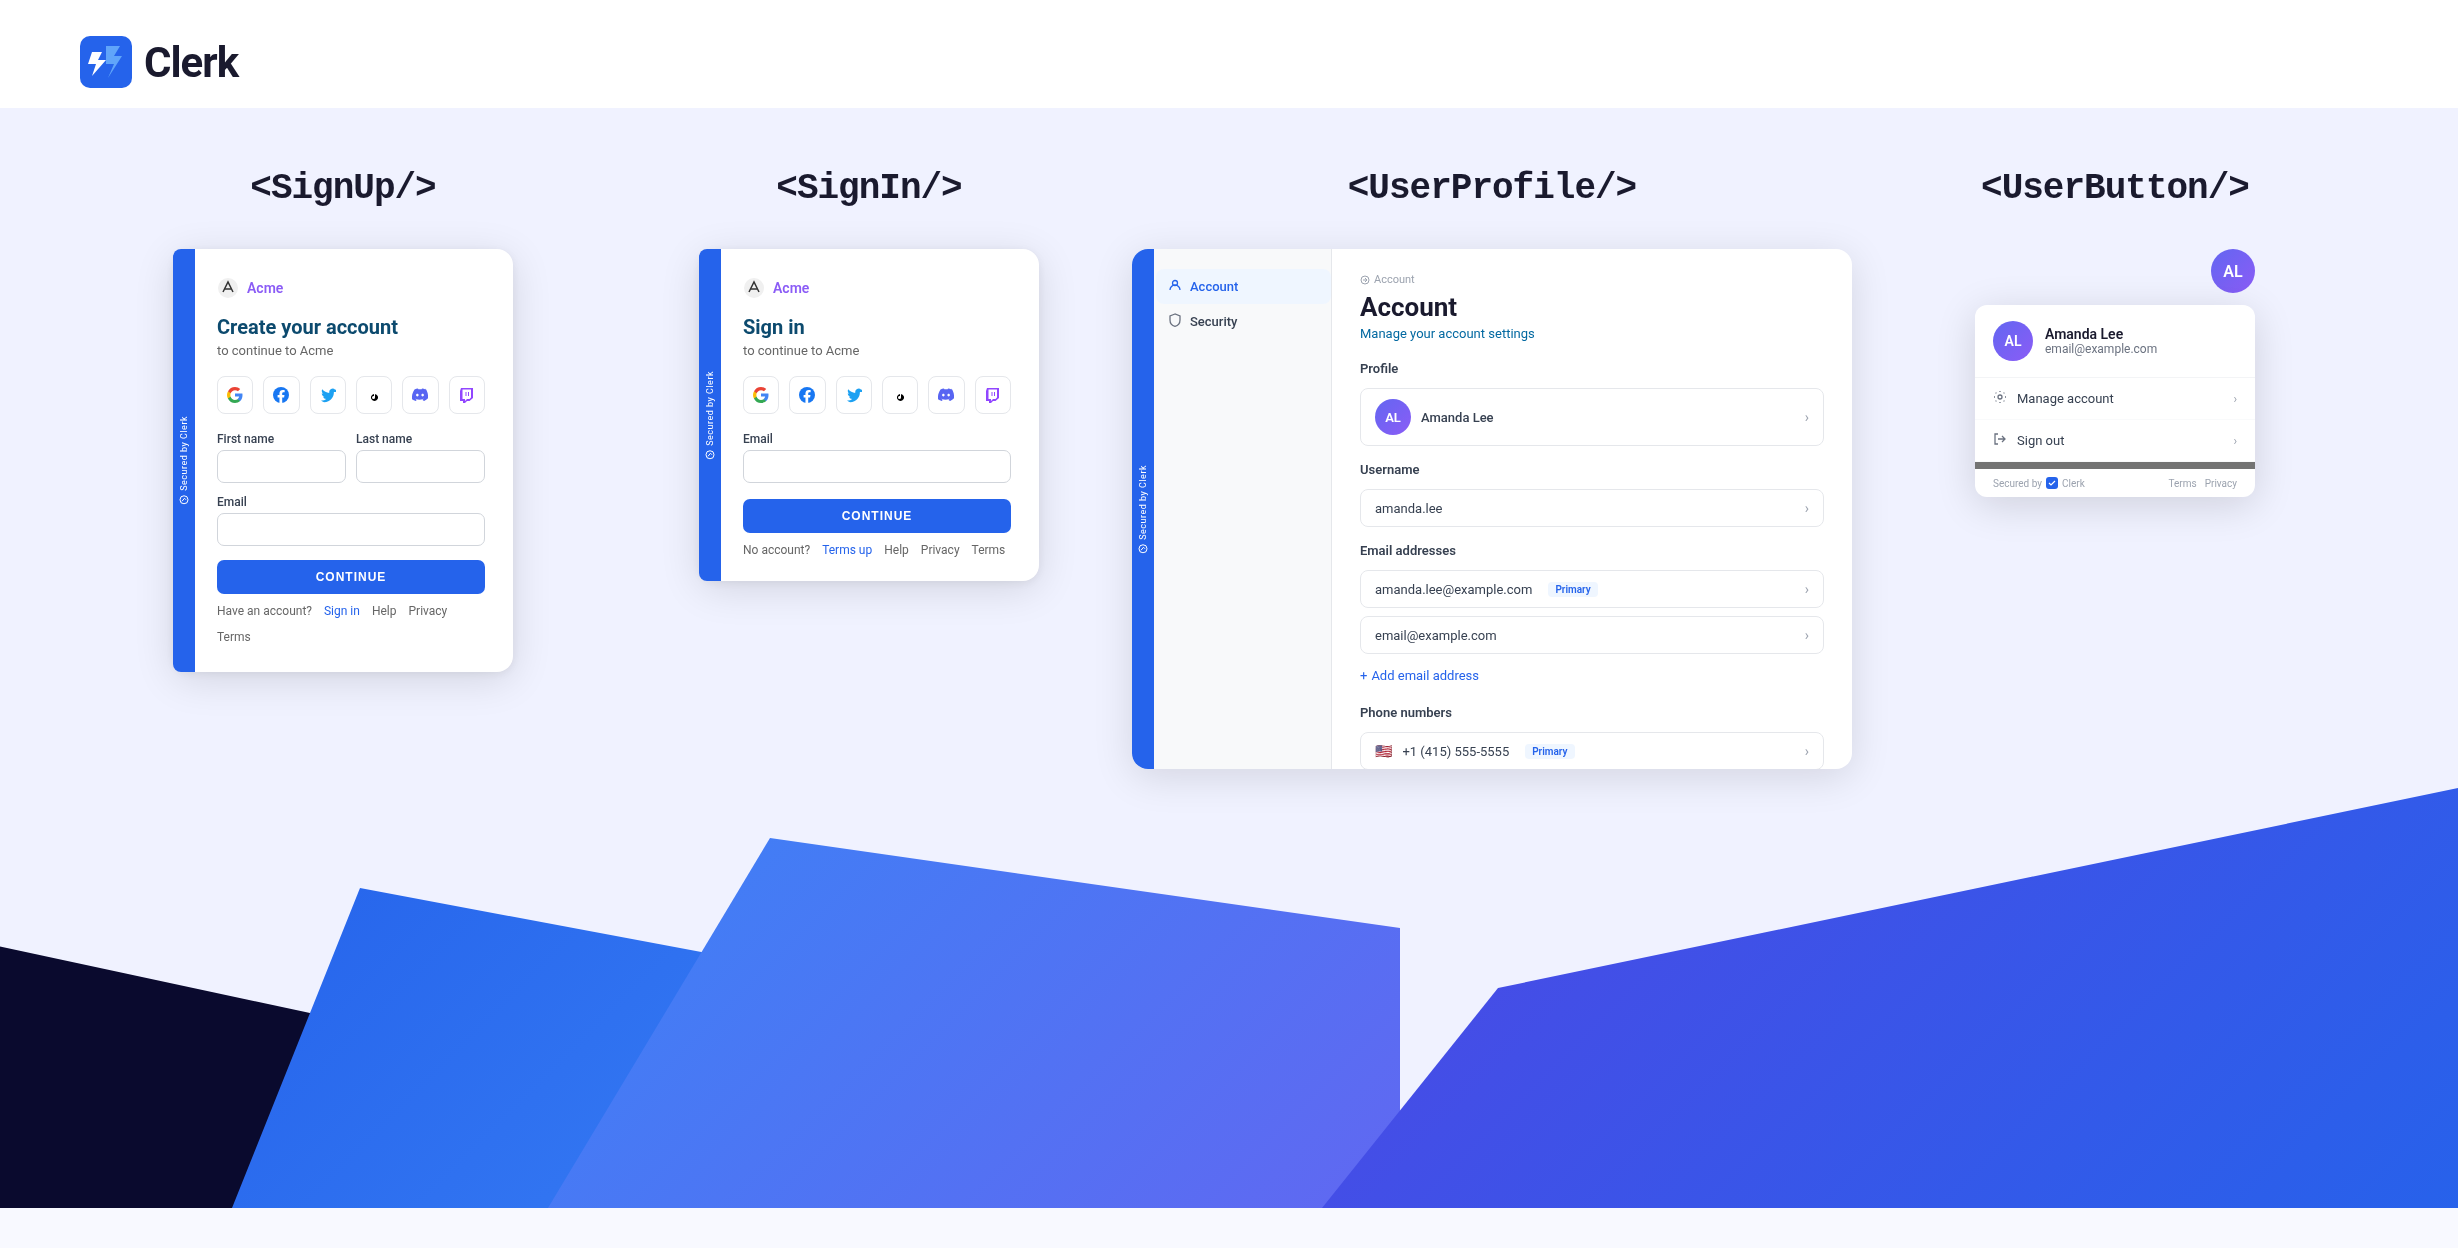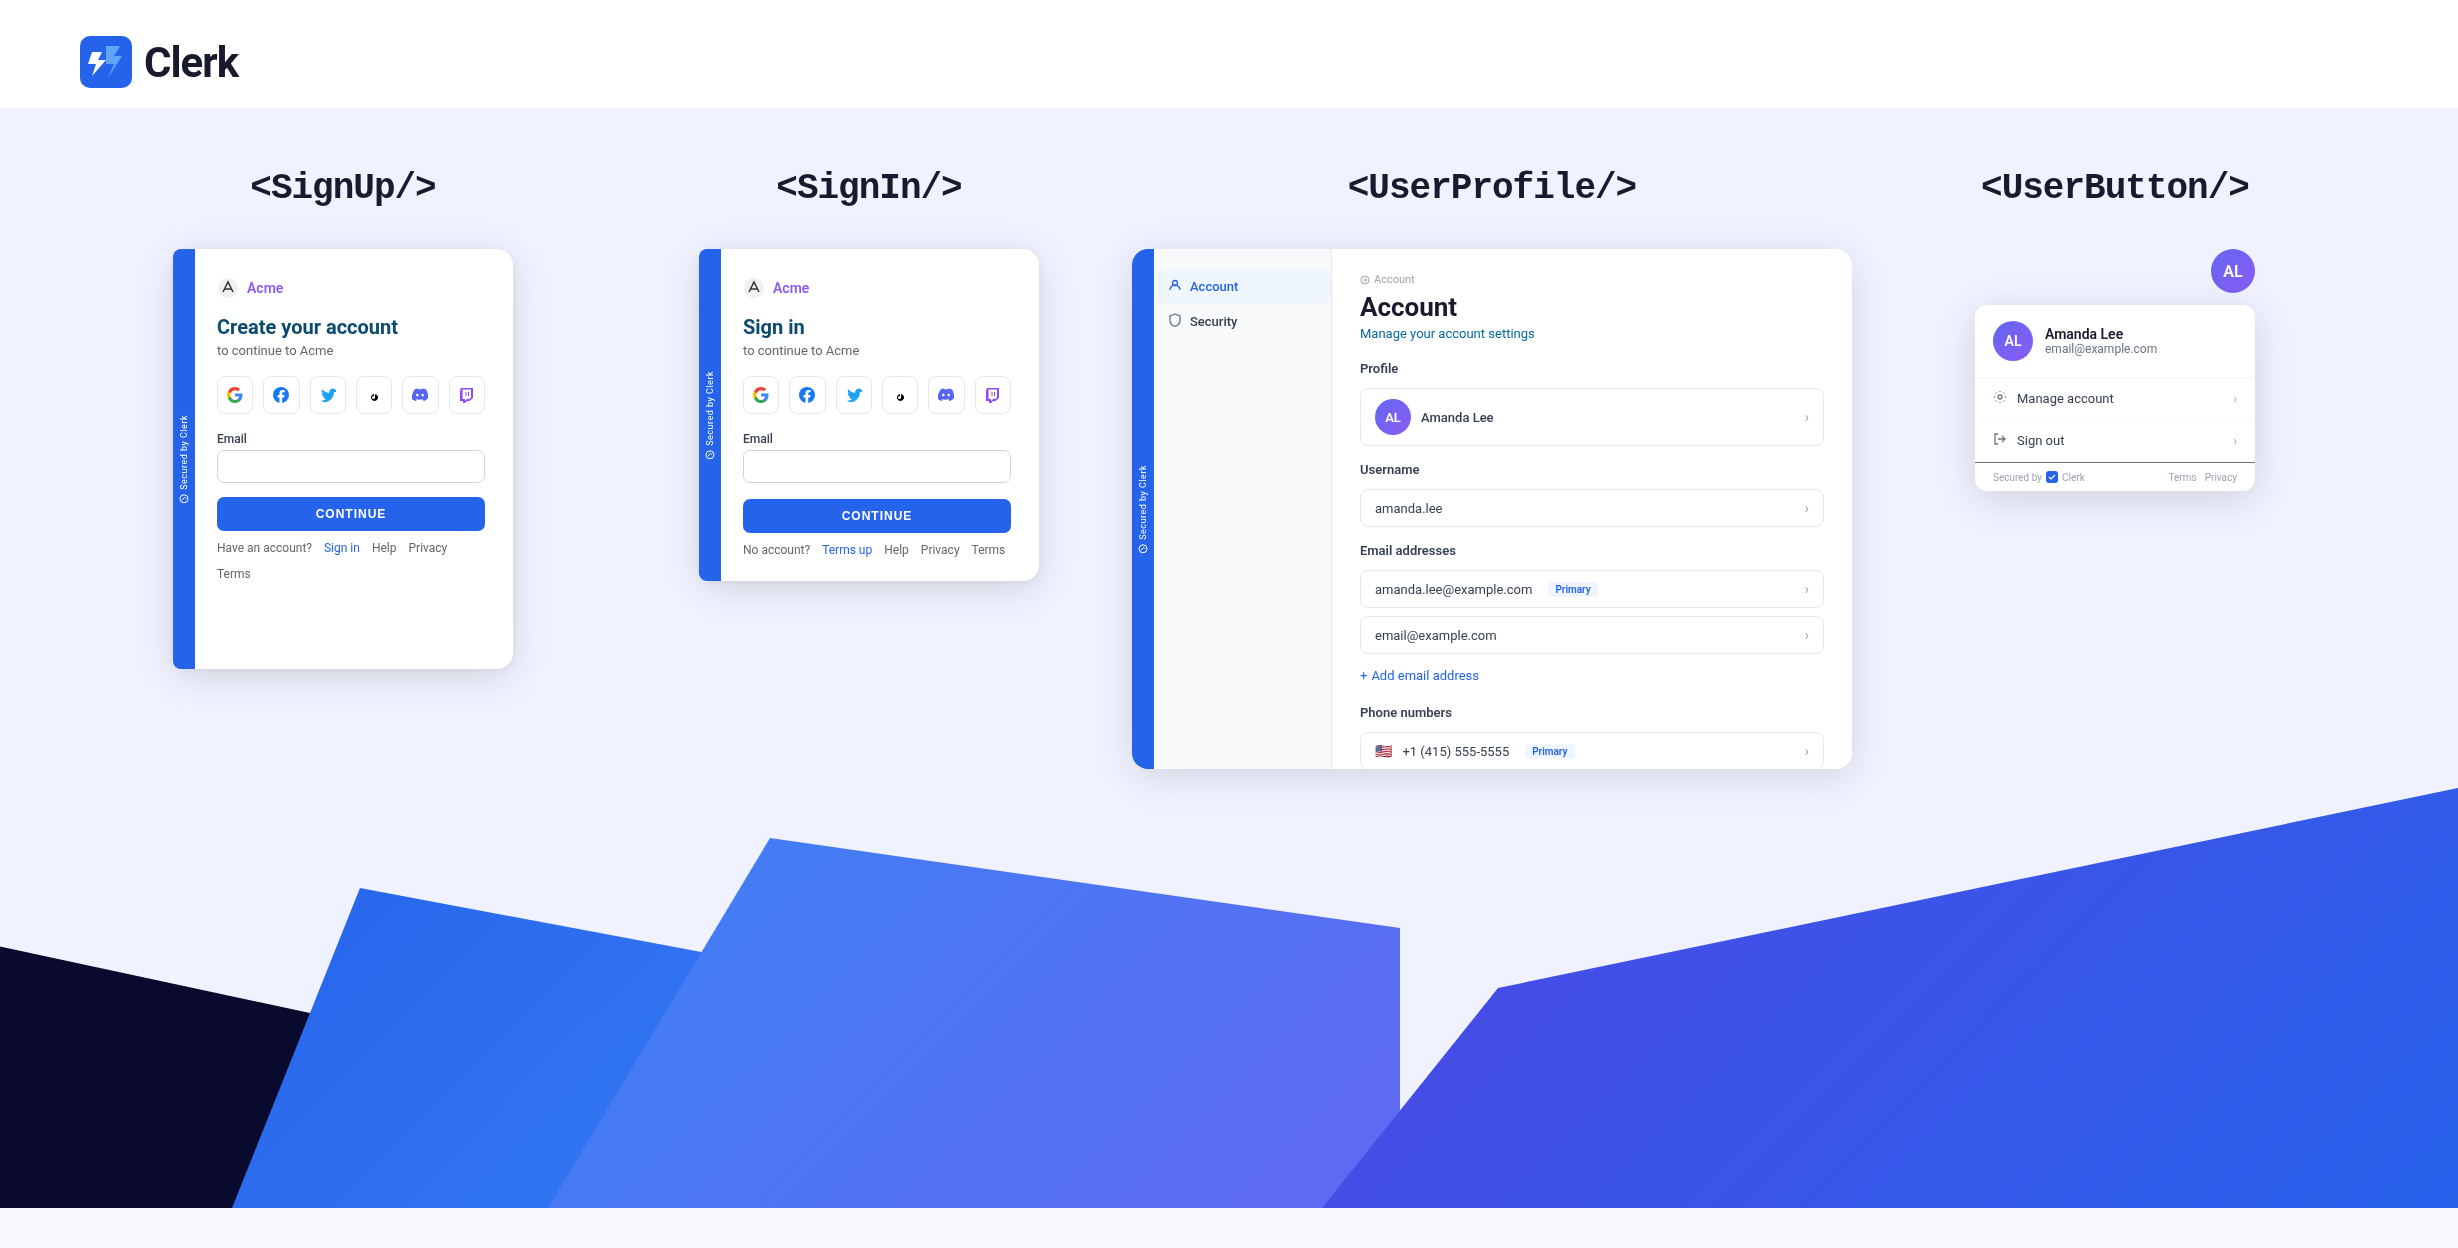--- a/index.html
+++ b/index.html
@@ -461,21 +461,21 @@
     .dropdown-menu-chevron {
       margin-left: auto;
       color: #9ca3af;
       font-size: 12px;
     }
     .dropdown-footer {
       padding: 8px 18px;
       display: flex;
       justify-content: space-between;
       align-items: center;
-      border-top: 1px solid #737373;
+      border-top: 7px solid #737373;
     }
     .dropdown-footer-secured {
       font-size: 10px;
       color: #9ca3af;
       display: flex;
       align-items: center;
       gap: 4px;
     }
     .dropdown-footer-links {
       display: flex;
@@ -569,20 +569,30 @@
               </svg>
           </button>
           <button class="social-btn">
             <svg width="16" height="16" viewBox="0 0 16 16">
                 <path d="M2 1L1 4v10h3v2h2l2-2h2.5L14 11V1H2zm10 9.5L10.5 12H8l-2 2v-2H3.5V2.5h8.5V10.5zM10 5H9v4h1V5zm-2.5 0H6.5v4h1V5z" fill="#9146FF"></path>
               </svg>
           </button>
         </div>
 
         
+        <div class="form-row">
+          <div class="form-group">
+            <label class="form-label">First name</label>
+            <input class="form-input" type="text" style="">
+          </div>
+          <div class="form-group">
+            <label class="form-label">Last name</label>
+            <input class="form-input" type="text" style="">
+          </div>
+        </div>
 
         <div class="form-group" style="margin-bottom:10px">
           <label class="form-label">Email</label>
           <input class="form-input" type="email" style="">
         </div>
 
 
         <button class="btn-primary">CONTINUE</button>
 
         <div class="card-footer">

